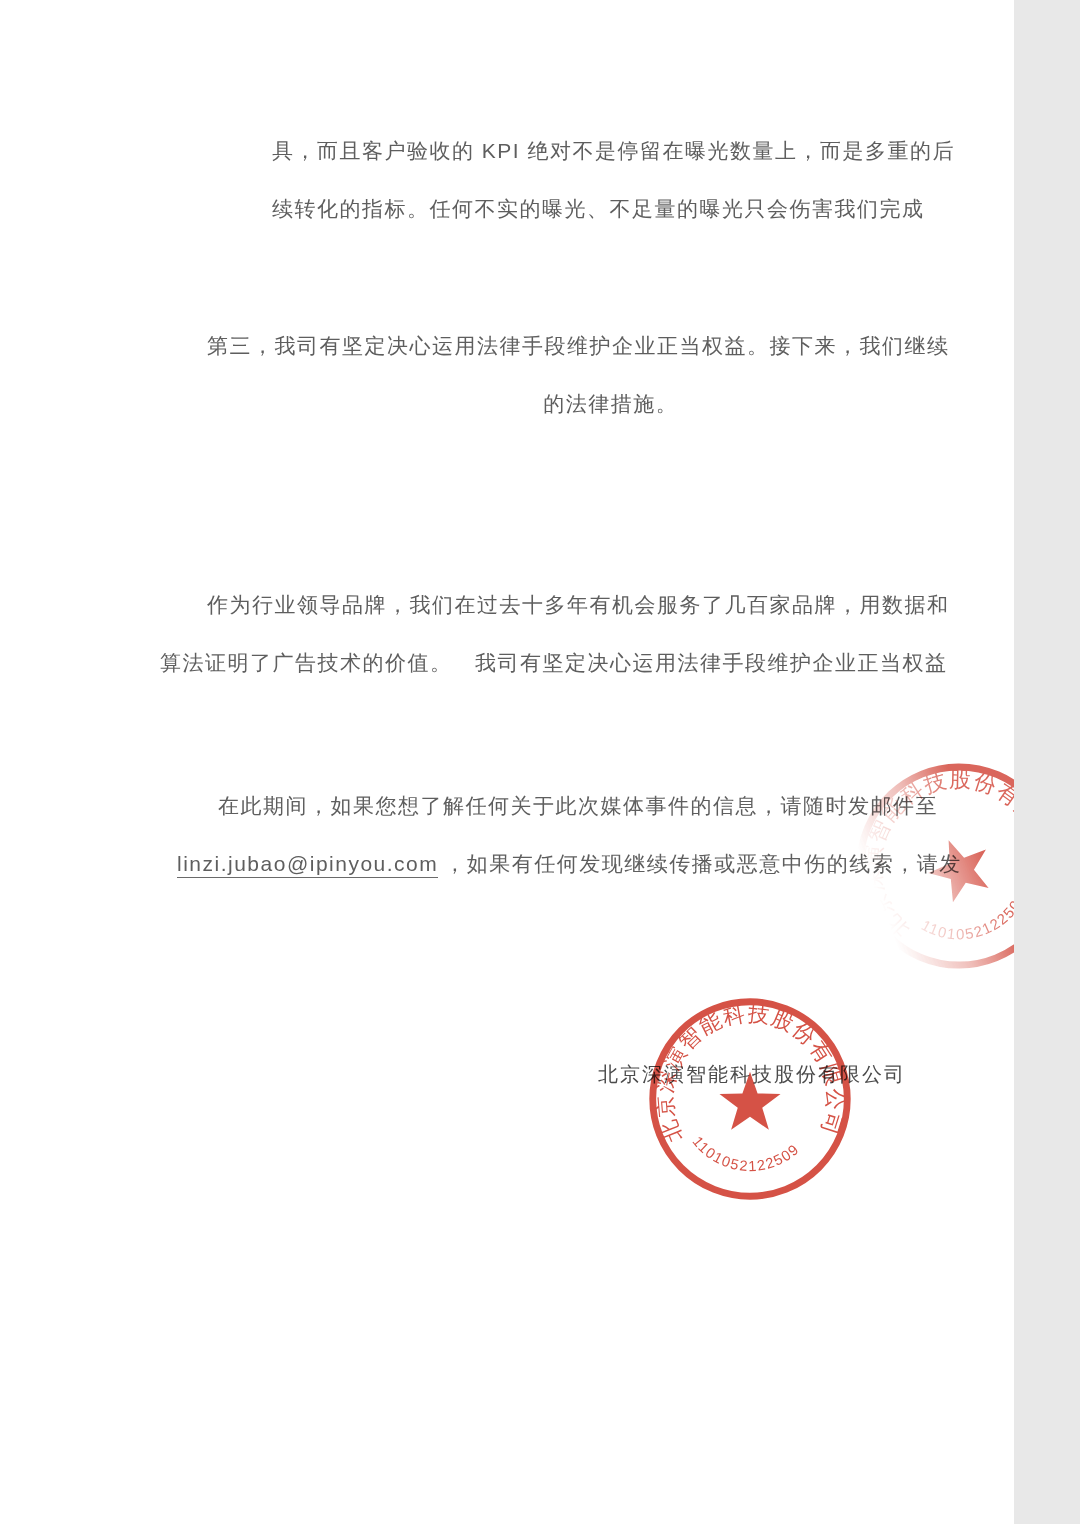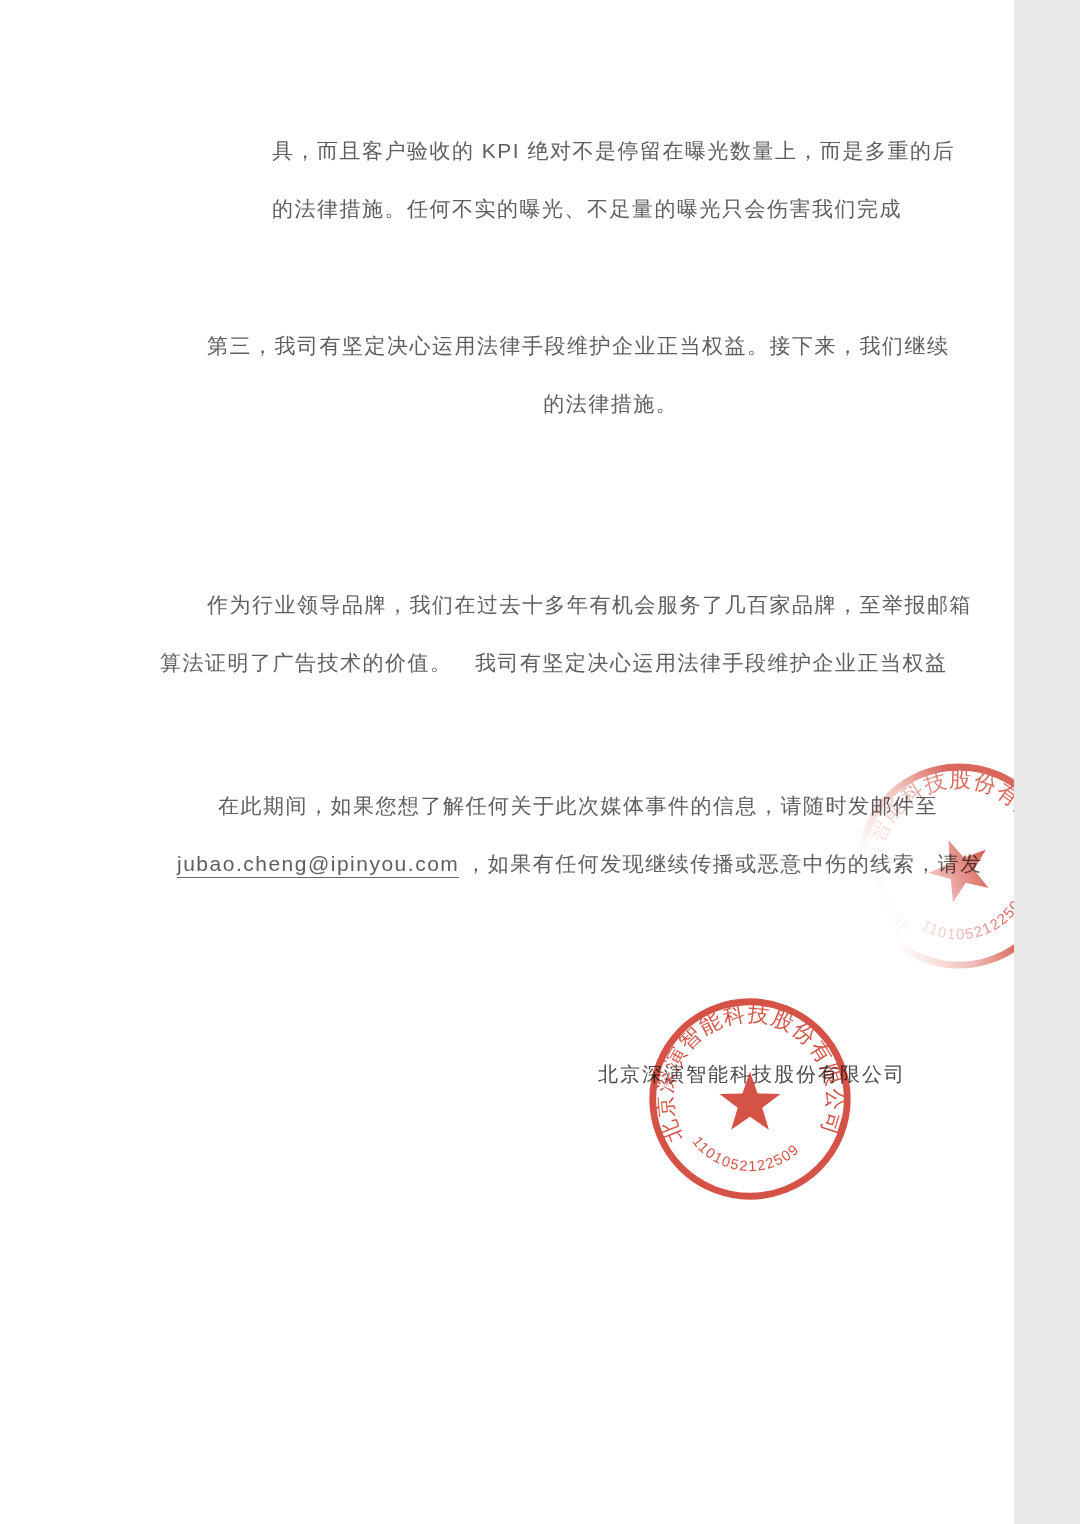--- a/index.html
+++ b/index.html
@@ -58,36 +58,36 @@
     mask-image:linear-gradient(to right, rgba(0,0,0,0) 10%, rgba(0,0,0,.4) 38%, rgba(0,0,0,.95) 62%);
   }
 </style>
 </head>
 <body>
 
 <div class="page">
 
   <div class="para p1">
     <div class="line">具，而且客户验收的 KPI 绝对不是停留在曝光数量上，而是多重的后</div>
-    <div class="line">的法律措施。任何不实的曝光、不足量的曝光只会伤害我们完成</div>
+    <div class="line">续转化的指标。任何不实的曝光、不足量的曝光只会伤害我们完成</div>
   </div>
 
   <div class="para p2">
     <div class="line first">第三，我司有坚定决心运用法律手段维护企业正当权益。接下来，我们继续</div>
     <div class="line">的法律措施。</div>
   </div>
 
   <div class="para p3">
-    <div class="line first">作为行业领导品牌，我们在过去十多年有机会服务了几百家品牌，至举报邮箱</div>
+    <div class="line first">作为行业领导品牌，我们在过去十多年有机会服务了几百家品牌，用数据和</div>
     <div class="line">算法证明了广告技术的价值。　我司有坚定决心运用法律手段维护企业正当权益</div>
   </div>
 
   <div class="para p4">
     <div class="line first">在此期间，如果您想了解任何关于此次媒体事件的信息，请随时发邮件至</div>
-    <div class="line"><span class="email">jubao.cheng@ipinyou.com</span><span>，如果有任何发现继续传播或恶意中伤的线索，请发</span></div>
+    <div class="line"><span class="email">linzi.jubao@ipinyou.com</span><span>，如果有任何发现继续传播或恶意中伤的线索，请发</span></div>
   </div>
 
   <div class="signature">北京深演智能科技股份有限公司</div>
 
   <div class="seal seal-top">
     <svg viewBox="0 0 220 220">
       <defs>
         <path id="arcT2" d="M 40.7 150 A 80 80 0 1 1 179.3 150"></path>
         <path id="arcN2" d="M 45.9 147 A 74 74 0 0 0 174.1 147"></path>
       </defs>

